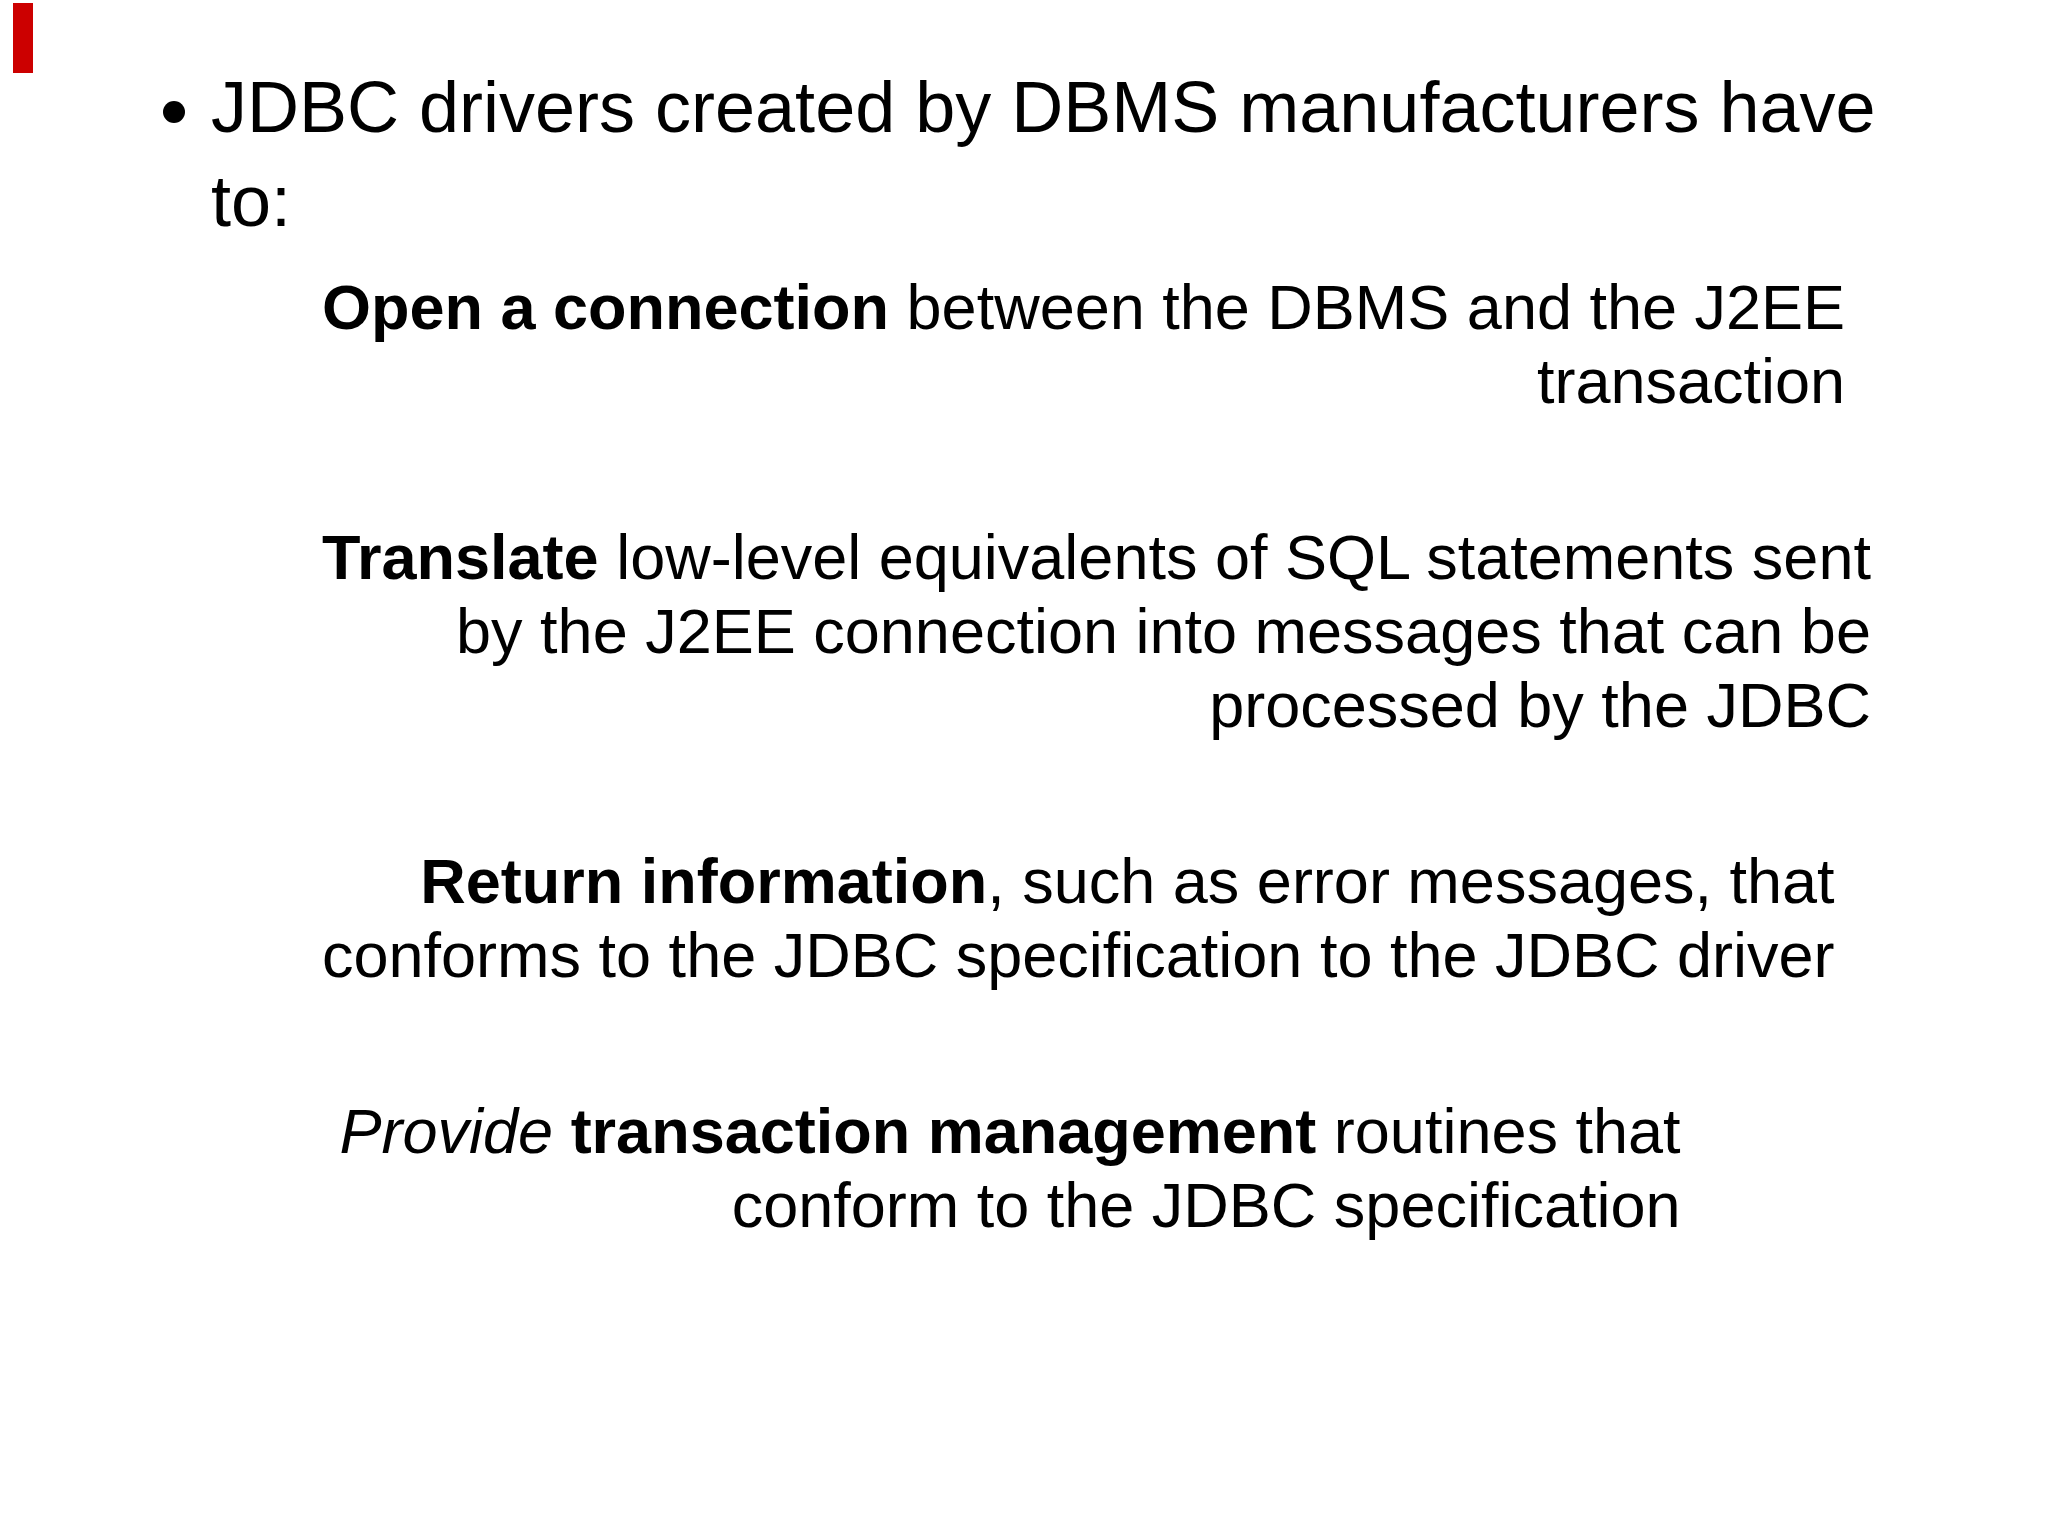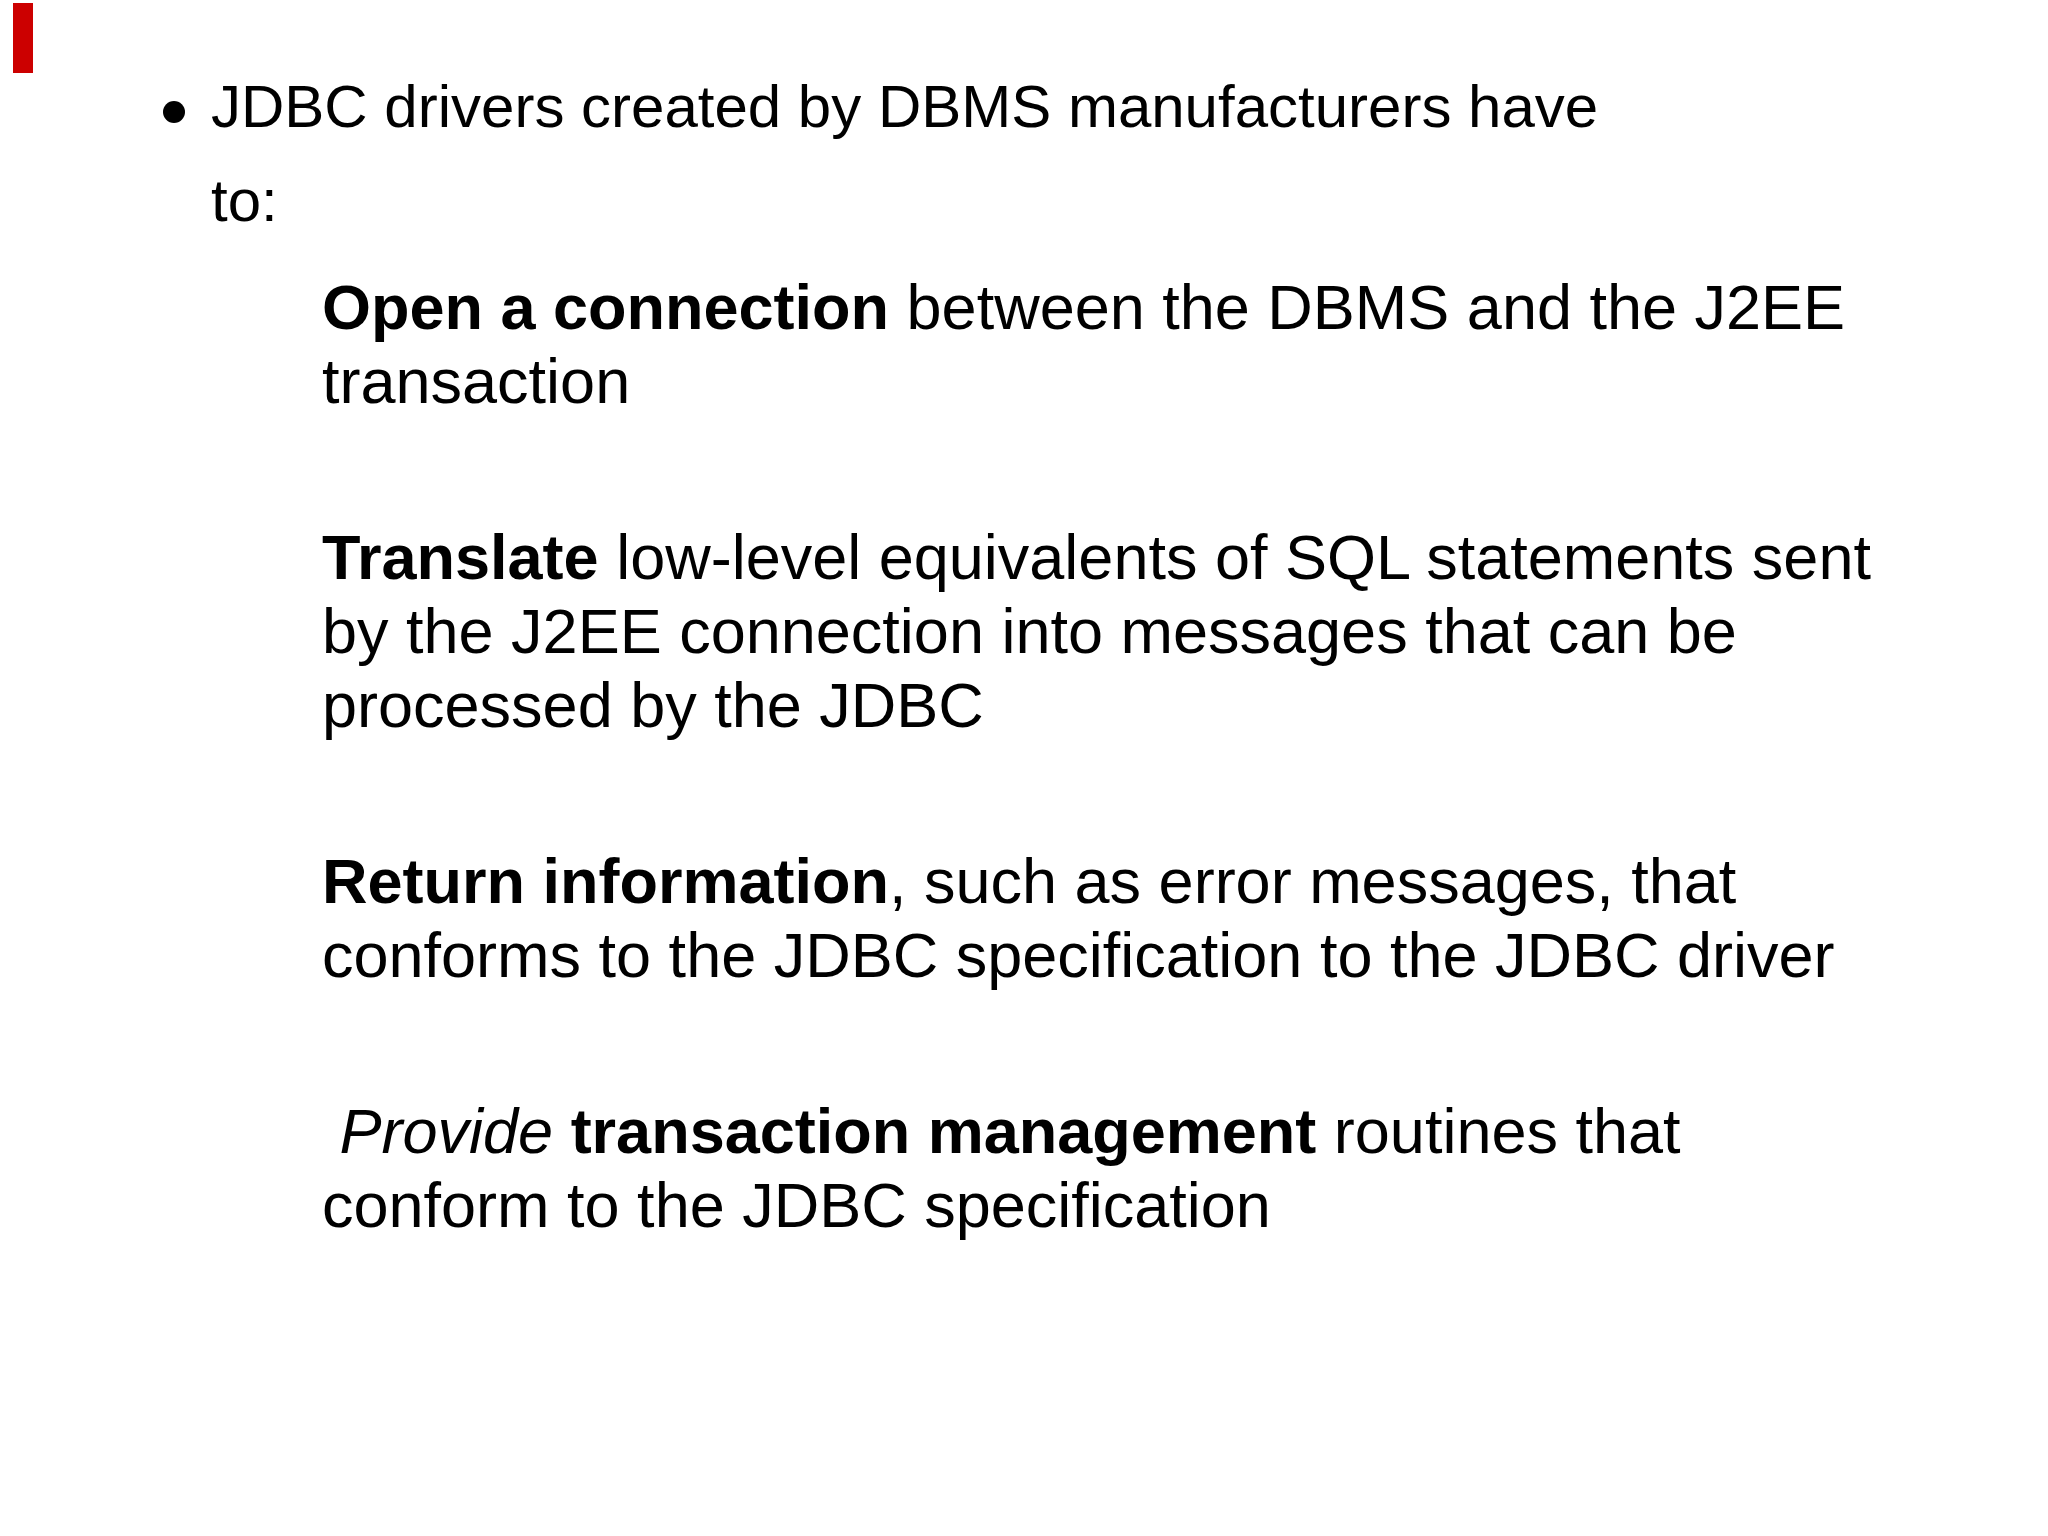--- a/index.html
+++ b/index.html
@@ -39,21 +39,21 @@
   .l1-dot {
     flex: 0 0 auto;
     width: 22px;
     height: 22px;
     border-radius: 50%;
     background: #000000;
     margin-top: 41px;
     margin-right: 26px;
   }
   .l1-text {
-    font-size: 60px;
+    font-size: 72px;
     line-height: 94px;
   }
   .line {
     white-space: nowrap;
   }
   
   .sub-list {
     position: absolute;
     left: 268px;
     top: 270px;
@@ -73,20 +73,21 @@
     width: 16px;
     height: 16px;
     border-radius: 50%;
     background: #000000;
     margin-top: 18px;
     margin-left: 2px;
   }
   .sub-text {
     font-size: 63px;
     line-height: 74px;
+    text-align: right;
   }
   .seg-pre {
     white-space: pre; 
     font-style: italic;
   }
   .bold {
     font-weight: 700;
   }
   .line-extra:empty {
     display: none;

